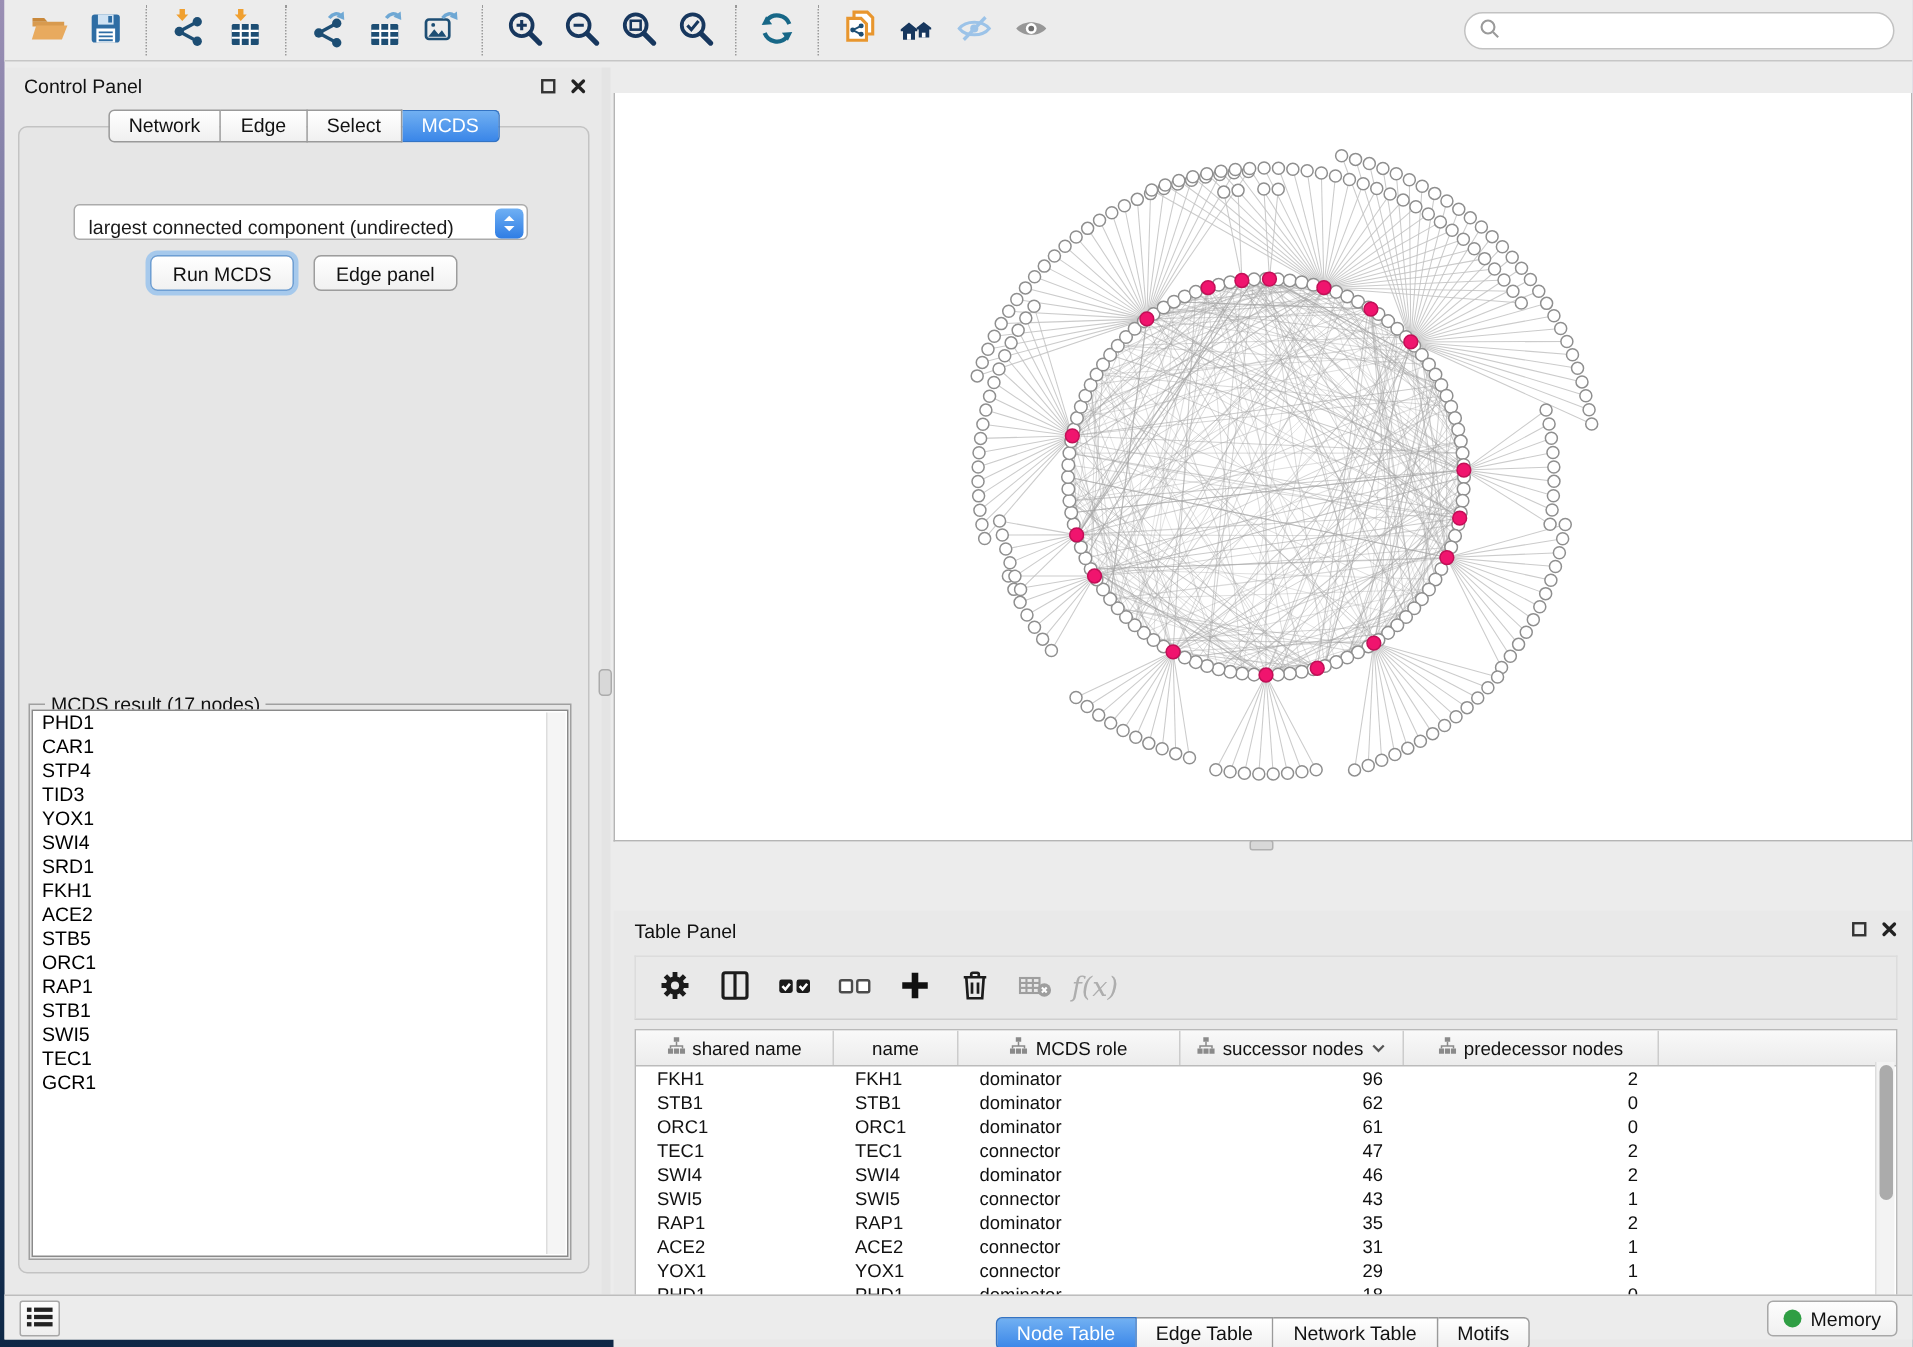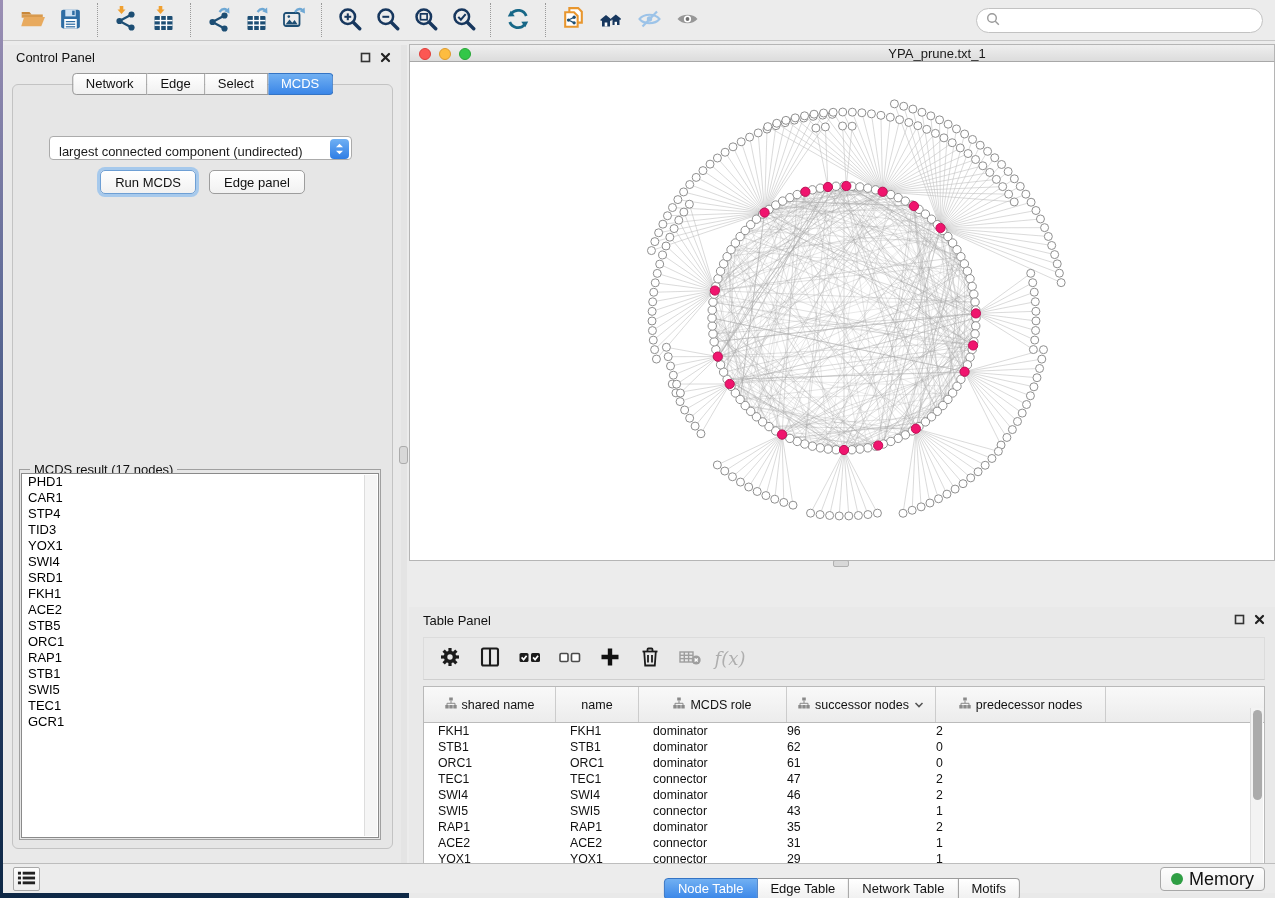--- a/index.html
+++ b/index.html
@@ -82,40 +82,40 @@
 
   
   .table-panel { position:absolute; left:2px; top:522px; right:0; height:297px; background:#e9e9e9;margin-top:44px; }
   .tp-header { position:relative; height:26px; }
   .tp-title { position:absolute; left:14px; top:6px; font-size:13px; color:#111; }
   .tp-toolbar { position:absolute; left:14px; right:10px; top:30px; height:43px; background:#e9e9e9;
     border:1px solid #dcdcdc; border-bottom:1px solid #cfcfcf; display:flex; align-items:center; gap:4px; padding-left:8px; }
   .tp-tool { width:36px; height:36px; display:flex; align-items:center; justify-content:center; background:none; border:none; }
   .table-wrap { position:absolute; left:14px; right:10px; top:79px; bottom:32px; background:#fff;
     border:1px solid #b9b9b9; overflow:hidden; }
-  .thead { display:flex; height:36px; background:linear-gradient(#f9f9f9,#ececec); border-bottom:1px solid #bbb; }
+  .thead { display:flex; height:24px; background:linear-gradient(#f9f9f9,#ececec); border-bottom:1px solid #bbb; }
   .th { display:flex; align-items:center; justify-content:center; gap:5px; border-right:1px solid #ccc;
     font-size:12.5px; color:#111; overflow:hidden; white-space:nowrap; }
   .tr { display:flex; height:16px; }
   .td { font-size:12.3px; line-height:16px; color:#111; white-space:nowrap; overflow:hidden; }
   .td.left { text-align:left; padding-left:14px; }
-  .td.right { padding-right:14px; }
+  .td.right { text-align:right; padding-right:14px; }
   .tbl-scroll { position:absolute; right:1px; top:21px; bottom:1px; width:13px; background:#f3f3f3; border-left:1px solid #ddd; }
   .tbl-thumb { position:absolute; left:2px; top:2px; width:9px; height:90px; background:#ababab; border-radius:5px; }
   .tp-tabs { position:absolute; left:50%; transform:translateX(-50%); bottom:4px; display:flex; }
 
   
   .statusbar { position:absolute; left:0; bottom:0; right:0; height:30px; background:#ececec;
     border-top:1px solid #bdbdbd; }
   .list-btn { position:absolute; left:10px; top:3px; width:27px; height:24px;
     background:linear-gradient(#fdfdfd,#eeeeee); border:1px solid #a8a8a8; border-radius:2px;
     display:flex; align-items:center; justify-content:center; }
   .memory-btn { position:absolute; right:10px; top:3px; height:24px; padding:0 10px;
     background:linear-gradient(#fdfdfd,#f0f0f0); border:1px solid #a8a8a8; border-radius:4px;
-    display:flex; align-items:center; gap:6px; font-size:18px; font-family:inherit; color:#111; }
+    display:flex; align-items:center; gap:6px; font-size:13px; font-family:inherit; color:#111; }
   .mem-dot { width:12px; height:12px; border-radius:50%; }
   .fx-label { font-family:"DejaVu Serif",serif; font-style:italic; font-size:18px; color:#ababab; }
 </style>
 </head>
 <body>
 
 <div class="desktop">
   <div class="app">
 
     <div class="toolbar" id="main-toolbar">
@@ -371,28 +371,20 @@
         </div>
       </div>
 
       <div class="vsplit">
         <div class="v-knob"></div>
       </div>
 
       <div class="right-col">
 
         <div class="net-window">
-          <div class="net-titlebar">
-            <span class="traffic">
-              <span class="light red"></span>
-              <span class="light yellow"></span>
-              <span class="light green"></span>
-            </span>
-            <span class="net-title">YPA_prune.txt_1</span>
-          </div>
           <div class="net-body" id="net-body">
               <svg width="867" height="498" viewBox="0 0 867 498">
                 <line x1="565.0375713809431" y1="240.08915820629736" x2="365.71140852854927" y2="143.03687205620895" stroke="#a5a5a5" stroke-width="0.6" opacity="0.4714976665750146"></line>
                 <line x1="372.6565412902225" y1="139.11980461377635" x2="473.2704031088868" y2="129.97684562087198" stroke="#a5a5a5" stroke-width="0.6" opacity="0.539619395909831"></line>
                 <line x1="537.9082194403946" y1="337.40689118696764" x2="473.2704031088868" y2="129.97684562087198" stroke="#a5a5a5" stroke-width="0.6" opacity="0.31925953013822433"></line>
                 <line x1="410.20633500856445" y1="385.83782771702295" x2="480.8078450896147" y2="379.42214403447474" stroke="#a5a5a5" stroke-width="0.6" opacity="0.4533950306009501"></line>
                 <line x1="359.01545343148746" y1="364.63387029796263" x2="302.9624286190568" y2="240.08915820629744" stroke="#a5a5a5" stroke-width="0.6" opacity="0.518347463067621"></line>
                 <line x1="325.3661297020374" y1="181.01545343148734" x2="537.9082194403946" y2="337.40689118696764" stroke="#a5a5a5" stroke-width="0.6" opacity="0.43482203009538356"></line>
                 <line x1="502.2885914714507" y1="143.03687205620892" x2="302.2408268425221" y2="263.9699616597417" stroke="#a5a5a5" stroke-width="0.6" opacity="0.5335763981752097"></line>
                 <line x1="537.9082194403946" y1="337.40689118696764" x2="550.8801953862237" y2="194.65654129022255" stroke="#a5a5a5" stroke-width="0.6" opacity="0.57489377935417"></line>

